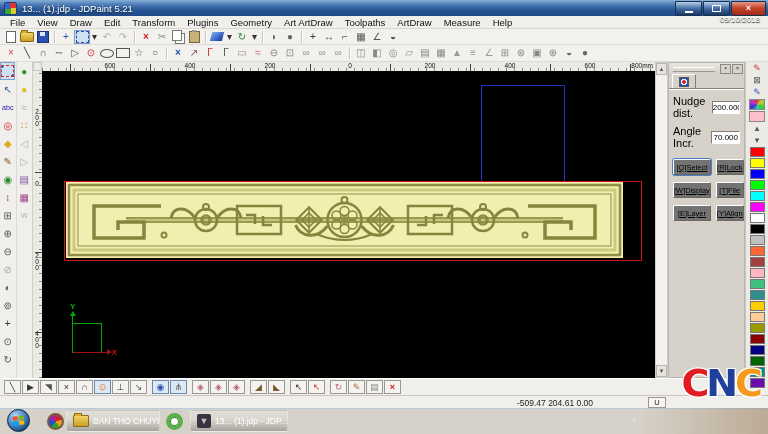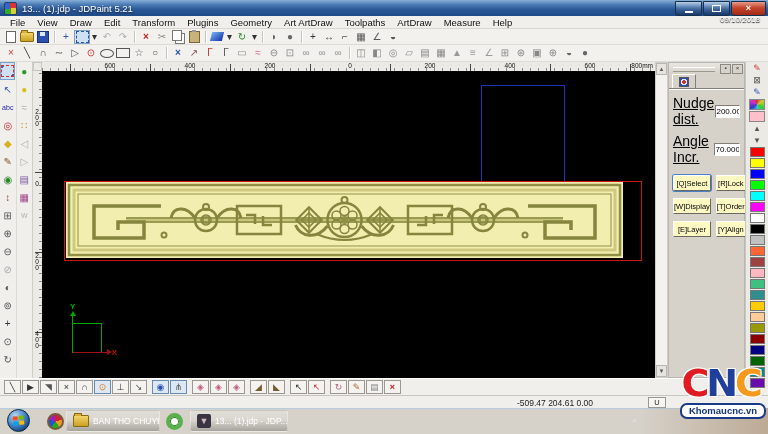--- a/index.html
+++ b/index.html
@@ -97,26 +97,26 @@
   .rpanel{position:absolute;left:668px;top:62px;width:77px;height:316px;background:#d6d2ca;border:1px solid #b8b6b0;box-sizing:border-box;}
   .rp-title{height:10px;display:flex;justify-content:flex-end;align-items:center;gap:1px;padding:1px 1px 0 0;
     background:linear-gradient(#e8e6e0,#d6d2ca);}
   .rp-grip{flex:1;height:3px;margin:0 4px;border-top:1px solid #fff;border-bottom:1px solid #9a988f;}
   .rp-b{width:9px;height:8px;border:1px solid #8a887f;background:#d6d2ca;font-size:6px;line-height:6px;text-align:center;color:#333;}
   .rp-tab{width:22px;height:13px;margin-left:3px;border:1px solid;border-color:#fff #807e76 #d6d2ca #fff;background:#d6d2ca;display:flex;align-items:center;justify-content:center;}
   .rp-tabicon{width:8px;height:8px;background:#d6d2ca;border:1px solid #555;
      background:radial-gradient(circle,#d03030 0 2px,#e8e8f8 2px 3px,#2a50b0 3px);}
   .rp-tabline{border-top:1px solid #807e76;box-shadow:0 1px 0 #fff;margin-top:-1px;}
   .rp-row{display:flex;align-items:center;justify-content:space-between;padding:0 4px;margin-top:6px;}
-  .rp-lab{font-size:14px;color:#000;text-decoration:underline;}
+  .rp-lab{font-size:11px;color:#000;}
   .rp-field{width:36px;height:11px;background:#fff;border:1px solid;border-color:#807e76 #fff #fff #807e76;
     font-size:8px;line-height:11px;text-align:right;padding-right:1px;overflow:hidden;white-space:nowrap;}
   .rp-grid{display:grid;grid-template-columns:1fr 1fr;gap:7px 5px;padding:10px 4px 0 4px;}
-  .pbtn{height:14px;font-size:7.5px;color:#000;background:#fef9c3;border:1px solid;border-color:#fff #6a685f #6a685f #fff;
-    display:flex;align-items:center;justify-content:center;}
+  .pbtn{height:14px;font-size:7.5px;color:#000;background:#737373;border:1px solid;border-color:#fff #6a685f #6a685f #fff;
+    display:flex;align-items:center;justify-content:center;text-decoration:underline;}
   .pbtn.focus{border-radius:2px;box-shadow:0 0 0 1px #4a80c8;}
 
   
   .cstrip{position:absolute;left:745px;top:62px;width:23px;height:326px;background:#eceae4;border-left:1px solid #c8c6c0;
     display:flex;flex-direction:column;align-items:center;box-sizing:border-box;z-index:5;}
   .ctool{width:17px;height:12px;display:flex;align-items:center;justify-content:center;font-size:9px;flex:none;}
   .swatch{width:15px;height:10px;border:1px solid #777;box-sizing:border-box;margin-top:1px;flex:none;}
 
   
   .snapbar{position:absolute;left:0;top:378px;width:768px;height:17px;background:#f0efec;border-top:1px solid #fff;
@@ -590,21 +590,21 @@
       <span class="rp-field">200.000</span>
     </div>
     <div class="rp-row">
       <span class="rp-lab">Angle Incr.</span>
       <span class="rp-field">70.000</span>
     </div>
     <div class="rp-grid" id="rpgrid">
         <div class="pbtn focus">[Q]Select</div>
         <div class="pbtn">[R]Lock</div>
         <div class="pbtn">[W]Display</div>
-        <div class="pbtn">[T]Order</div>
+        <div class="pbtn">[T]File</div>
         <div class="pbtn">[E]Layer</div>
         <div class="pbtn">[Y]Align</div>
       </div>
   </div>
 
   <div class="cstrip" id="cstrip">
       <div class="ctool">
         <span style="color: rgb(204, 51, 51);">✎</span>
       </div>
       <div class="ctool">
@@ -746,15 +746,14 @@
       </div>
     <div class="task-item" style="left:190px;width:98px;">
       <div class="ti-jdp">▼</div>
       <span>13... (1).jdp - JDP...</span>
     </div>
     <div class="tray-arr">▲</div>
   </div>
   <div class="tray-date">09/10/2018</div>
 
   <div class="cnc"><span class="c1">C</span><span class="n1">N</span><span class="c2">C</span></div>
-  <div class="cnc-site">Khomaucnc.vn</div>
 
 </div>
 
 </body></html>

